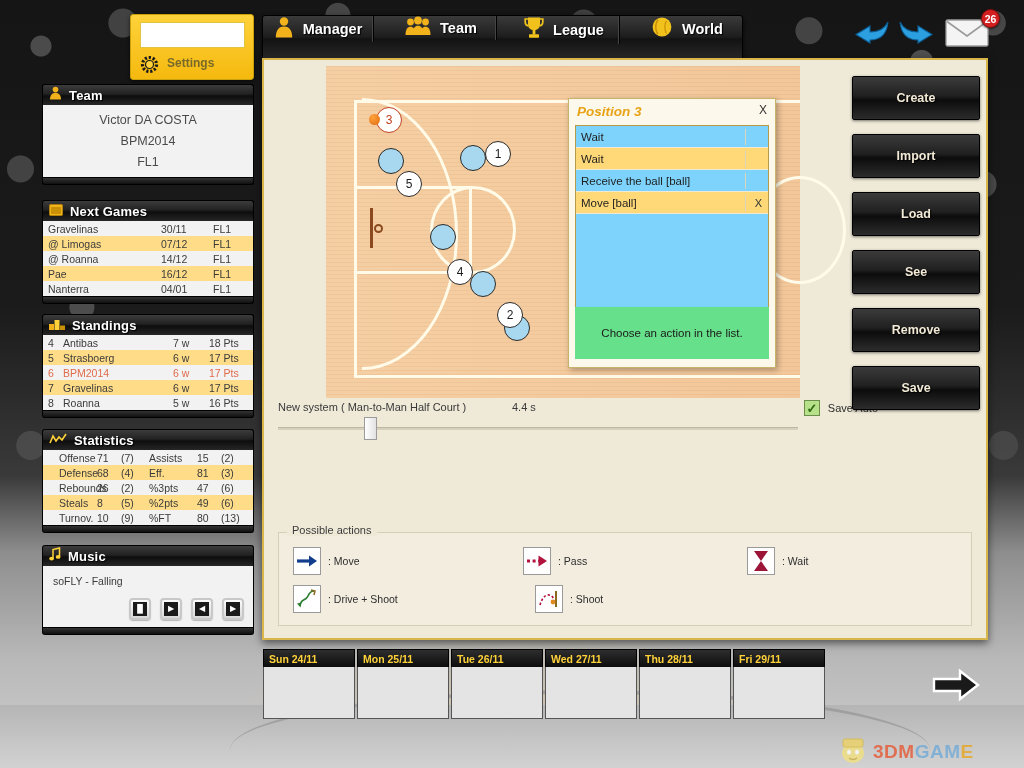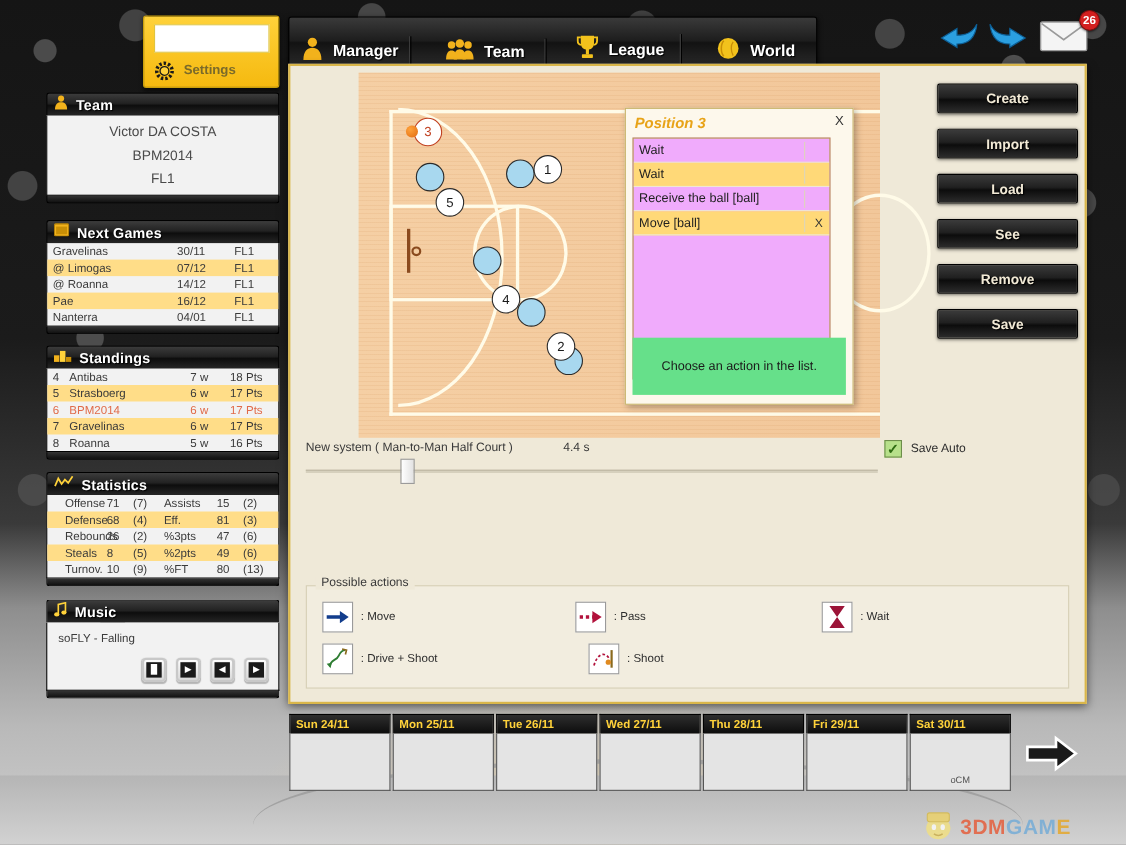--- a/index.html
+++ b/index.html
@@ -67,21 +67,21 @@
     position:absolute; left:9px; top:40px; width:19px; height:19px;
   }
   #settings-btn .label{
     position:absolute; left:36px; top:41px; font-size:12px; color:#7a6a2a;font-weight:bold;
   }
 
   #topnav{
     position:absolute; left:262px; top:15px; width:481px; height:46px;
     background:linear-gradient(180deg,#3a3a3a 0%,#1d1d1d 48%,#121212 52%,#2a2a2a 100%);
     border:1px solid #000; border-radius:3px;
-    display:flex; align-items:flex-end;
+    display:flex; align-items:flex-start;
     box-shadow:0 2px 5px rgba(0,0,0,.7);
     gap:12px;
   }
   .navitem{
     flex:1; display:flex; align-items:center; justify-content:center; gap:9px;
     border-right:1px solid #000;
     box-shadow:inset -1px 0 0 #444;
     cursor:pointer;
   }
   .navitem:last-child{ border-right:none; box-shadow:none; }
@@ -236,22 +236,22 @@
     box-shadow:2px 2px 6px rgba(0,0,0,.3);
   }
   #pos-title{
     position:absolute; left:8px; top:5px;
     font-size:13.5px; font-weight:bold; font-style:italic; color:#e8a317;
   }
   #pos-close{
     position:absolute; right:8px; top:4px; font-size:12px; color:#333; cursor:pointer;
   }
   #action-list{
-    position:absolute; left:6px; top:26px; right:20px; height:220px;
-    background:#f0abfc; border:1px solid #b59a48; overflow:hidden;
+    position:absolute; left:6px; top:26px; right:6px; height:220px;
+    background:#7dd3fc; border:1px solid #b59a48; overflow:hidden;
   }
   .arow{
     height:22px; display:flex; align-items:center;
     font-size:11.5px; color:#1f1f1f; padding-left:5px;
     border-bottom:1px solid #efe8d2; cursor:pointer; position:relative;
   }
   .arow.sel{ background:#ffd978; }
   .arow .tick{
     position:absolute; right:22px; top:3px; width:1px; height:16px; background:#ddd5bb;
   }
@@ -304,21 +304,21 @@
   }
   .act .sq{
     width:28px; height:28px; background:#fff; border:1px solid #9a9a9a;
     display:flex; align-items:center; justify-content:center;
   }
   .act .alabel{ font-size:10.5px; color:#2d2d2d; }
 
   
   #btn-col{ position:absolute; left:588px; top:16px; width:128px; }
   .gbtn{
-    width:128px; height:27px; margin-bottom:14px;
+    width:128px; height:44px; margin-bottom:14px;
     background:linear-gradient(180deg,#3b3b3b 0%,#202020 45%,#0c0c0c 55%,#2c2c2c 100%);
     border:1px solid #000; border-radius:2px;
     color:#f2ead6; font-size:12.5px; font-weight:bold;
     display:flex; align-items:center; justify-content:center;
     text-shadow:1px 1px 1px #000; cursor:pointer;
     box-shadow:0 1px 3px rgba(0,0,0,.5);
   }
 
   
   #calendar{ position:absolute; left:263px; top:649px; display:flex; gap:2px; }
@@ -765,26 +765,20 @@
       <div class="day-body"></div>
     </div>
     <div class="day">
       <div class="day-head">Thu 28/11</div>
       <div class="day-body"></div>
     </div>
     <div class="day">
       <div class="day-head">Fri 29/11</div>
       <div class="day-body"></div>
     </div>
-    <div class="day">
-      <div class="day-head">Sat 30/11</div>
-      <div class="day-body">
-        <div class="ev">oCM</div>
-      </div>
-    </div>
   </div>
 <div id="cal-next">
   <svg width="48" height="34" viewBox="0 0 48 34">
     <path d="M2 11 H28 V3 L46 17 L28 31 V23 H2 Z" fill="#1a1a1a" stroke="#fff" stroke-width="2.4"></path>
   </svg>
 </div>
 
 <div id="watermark">
   <span>
     <svg width="30" height="28" viewBox="0 0 30 28">

